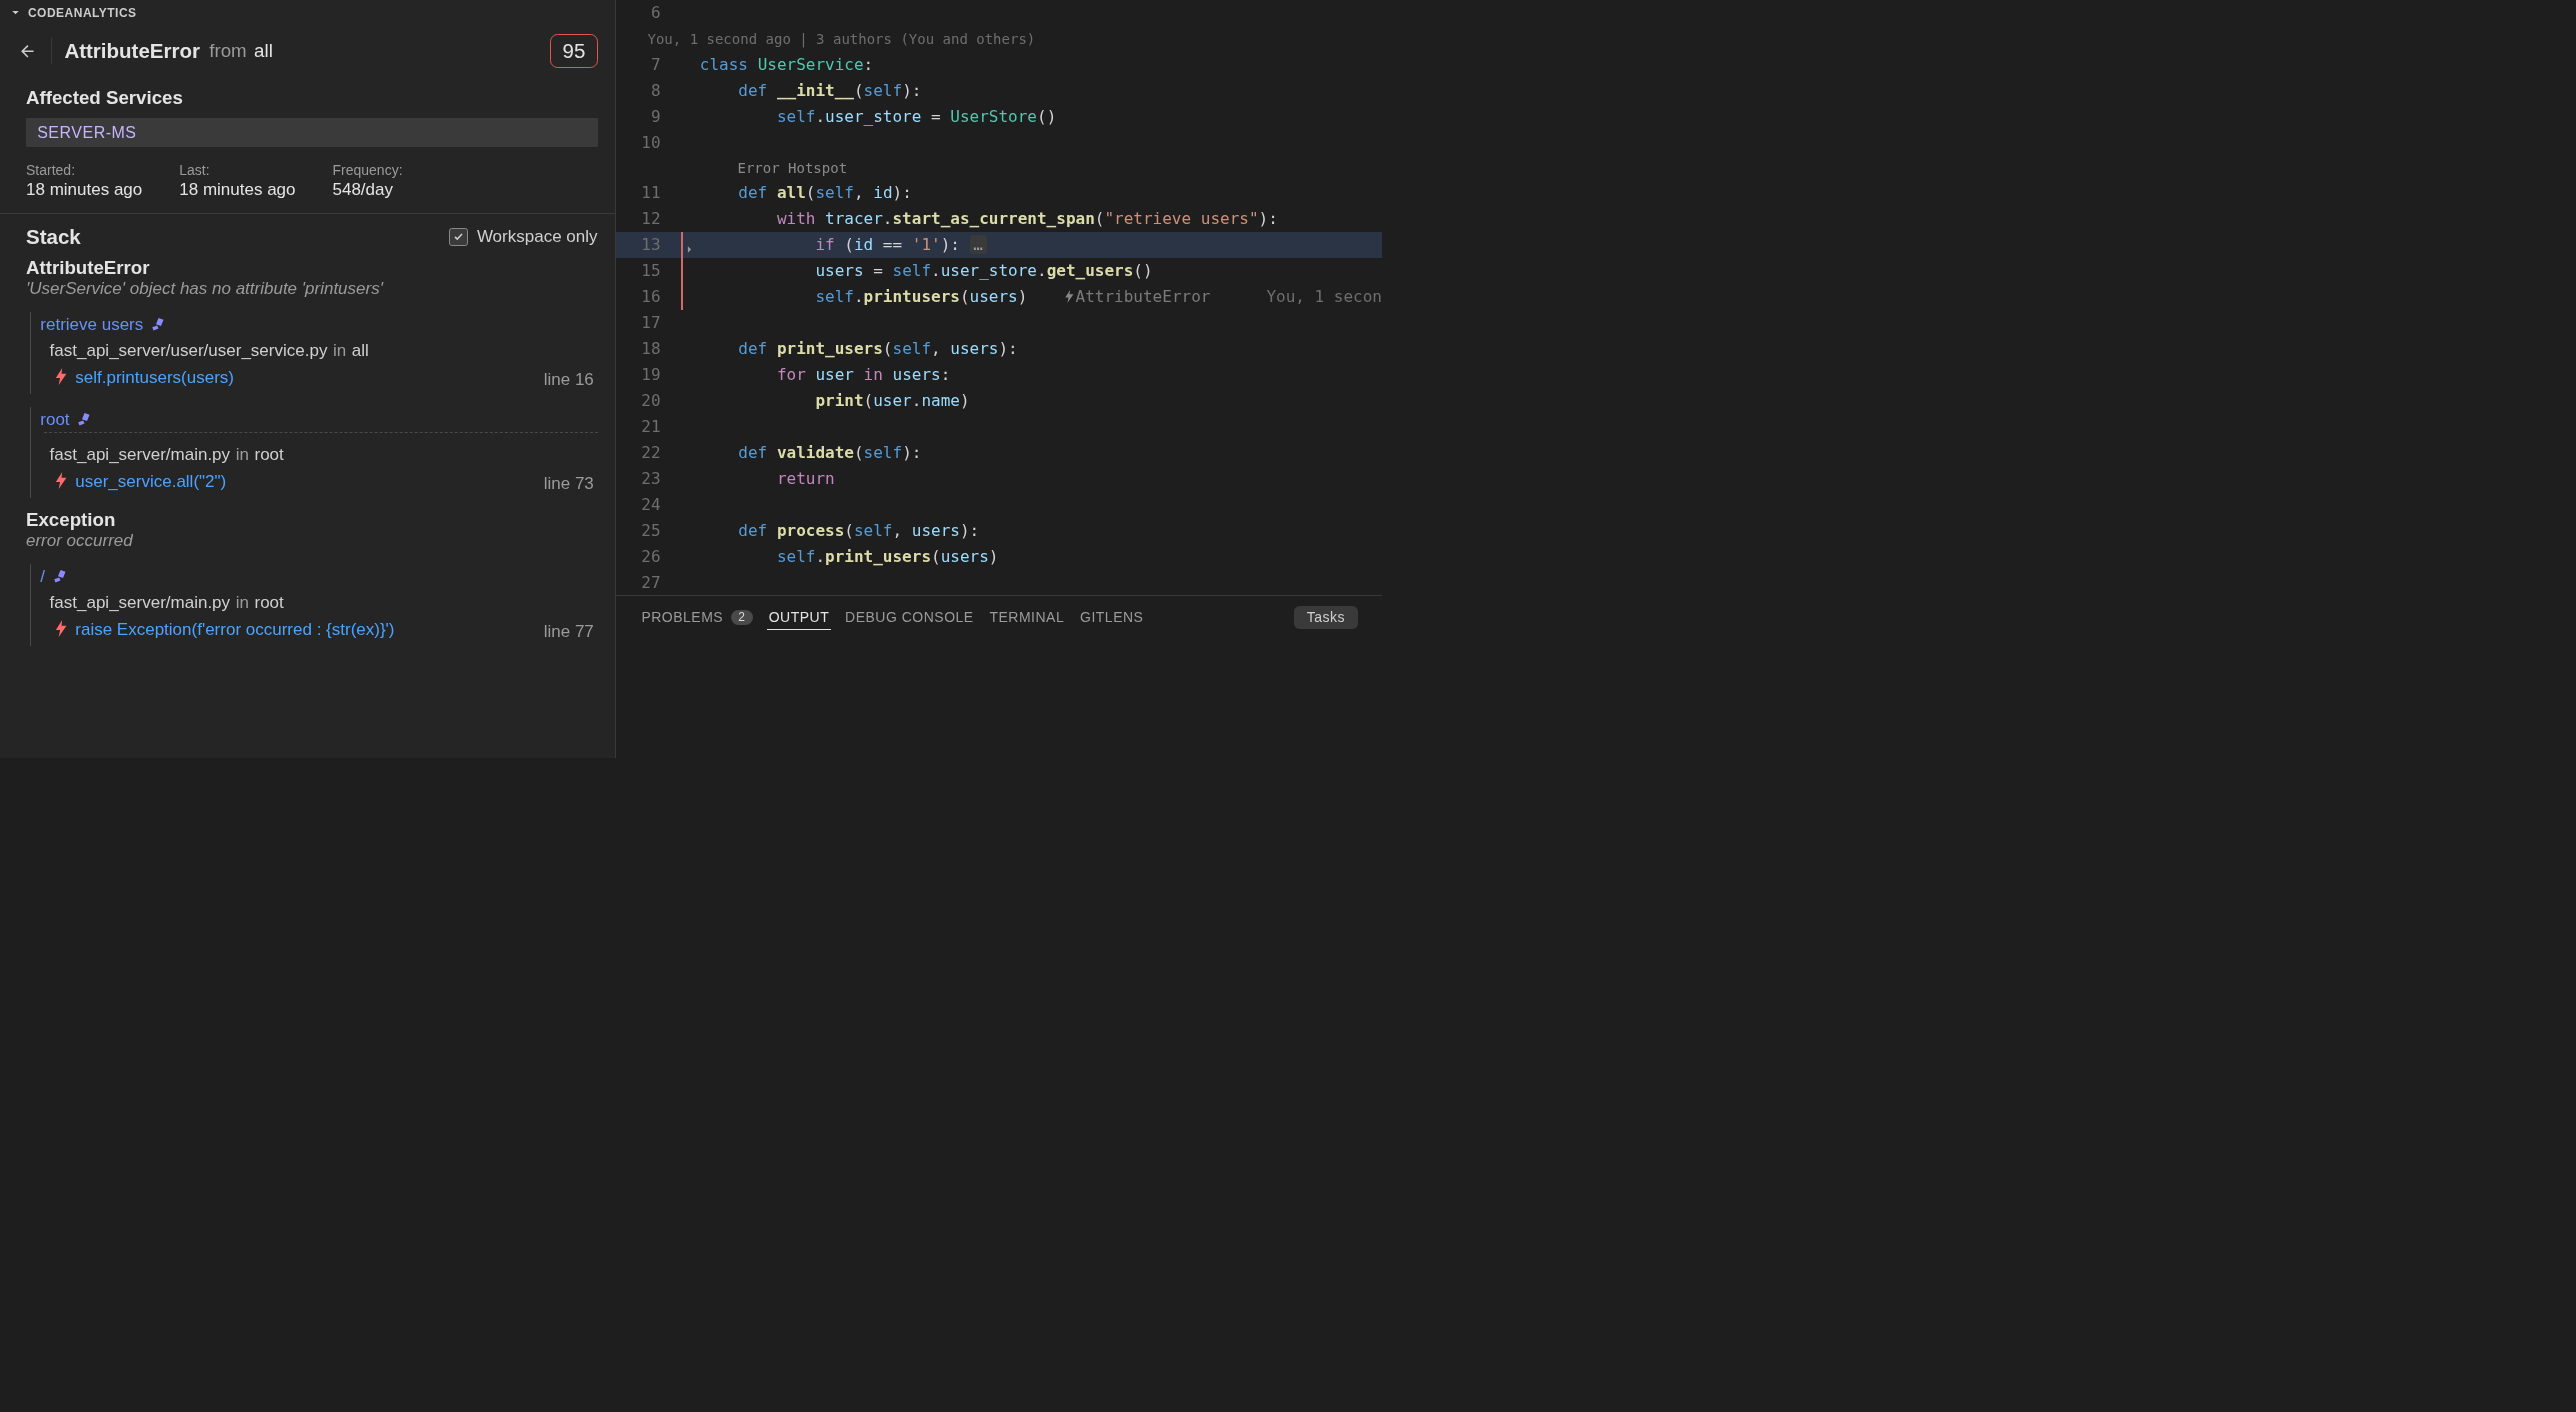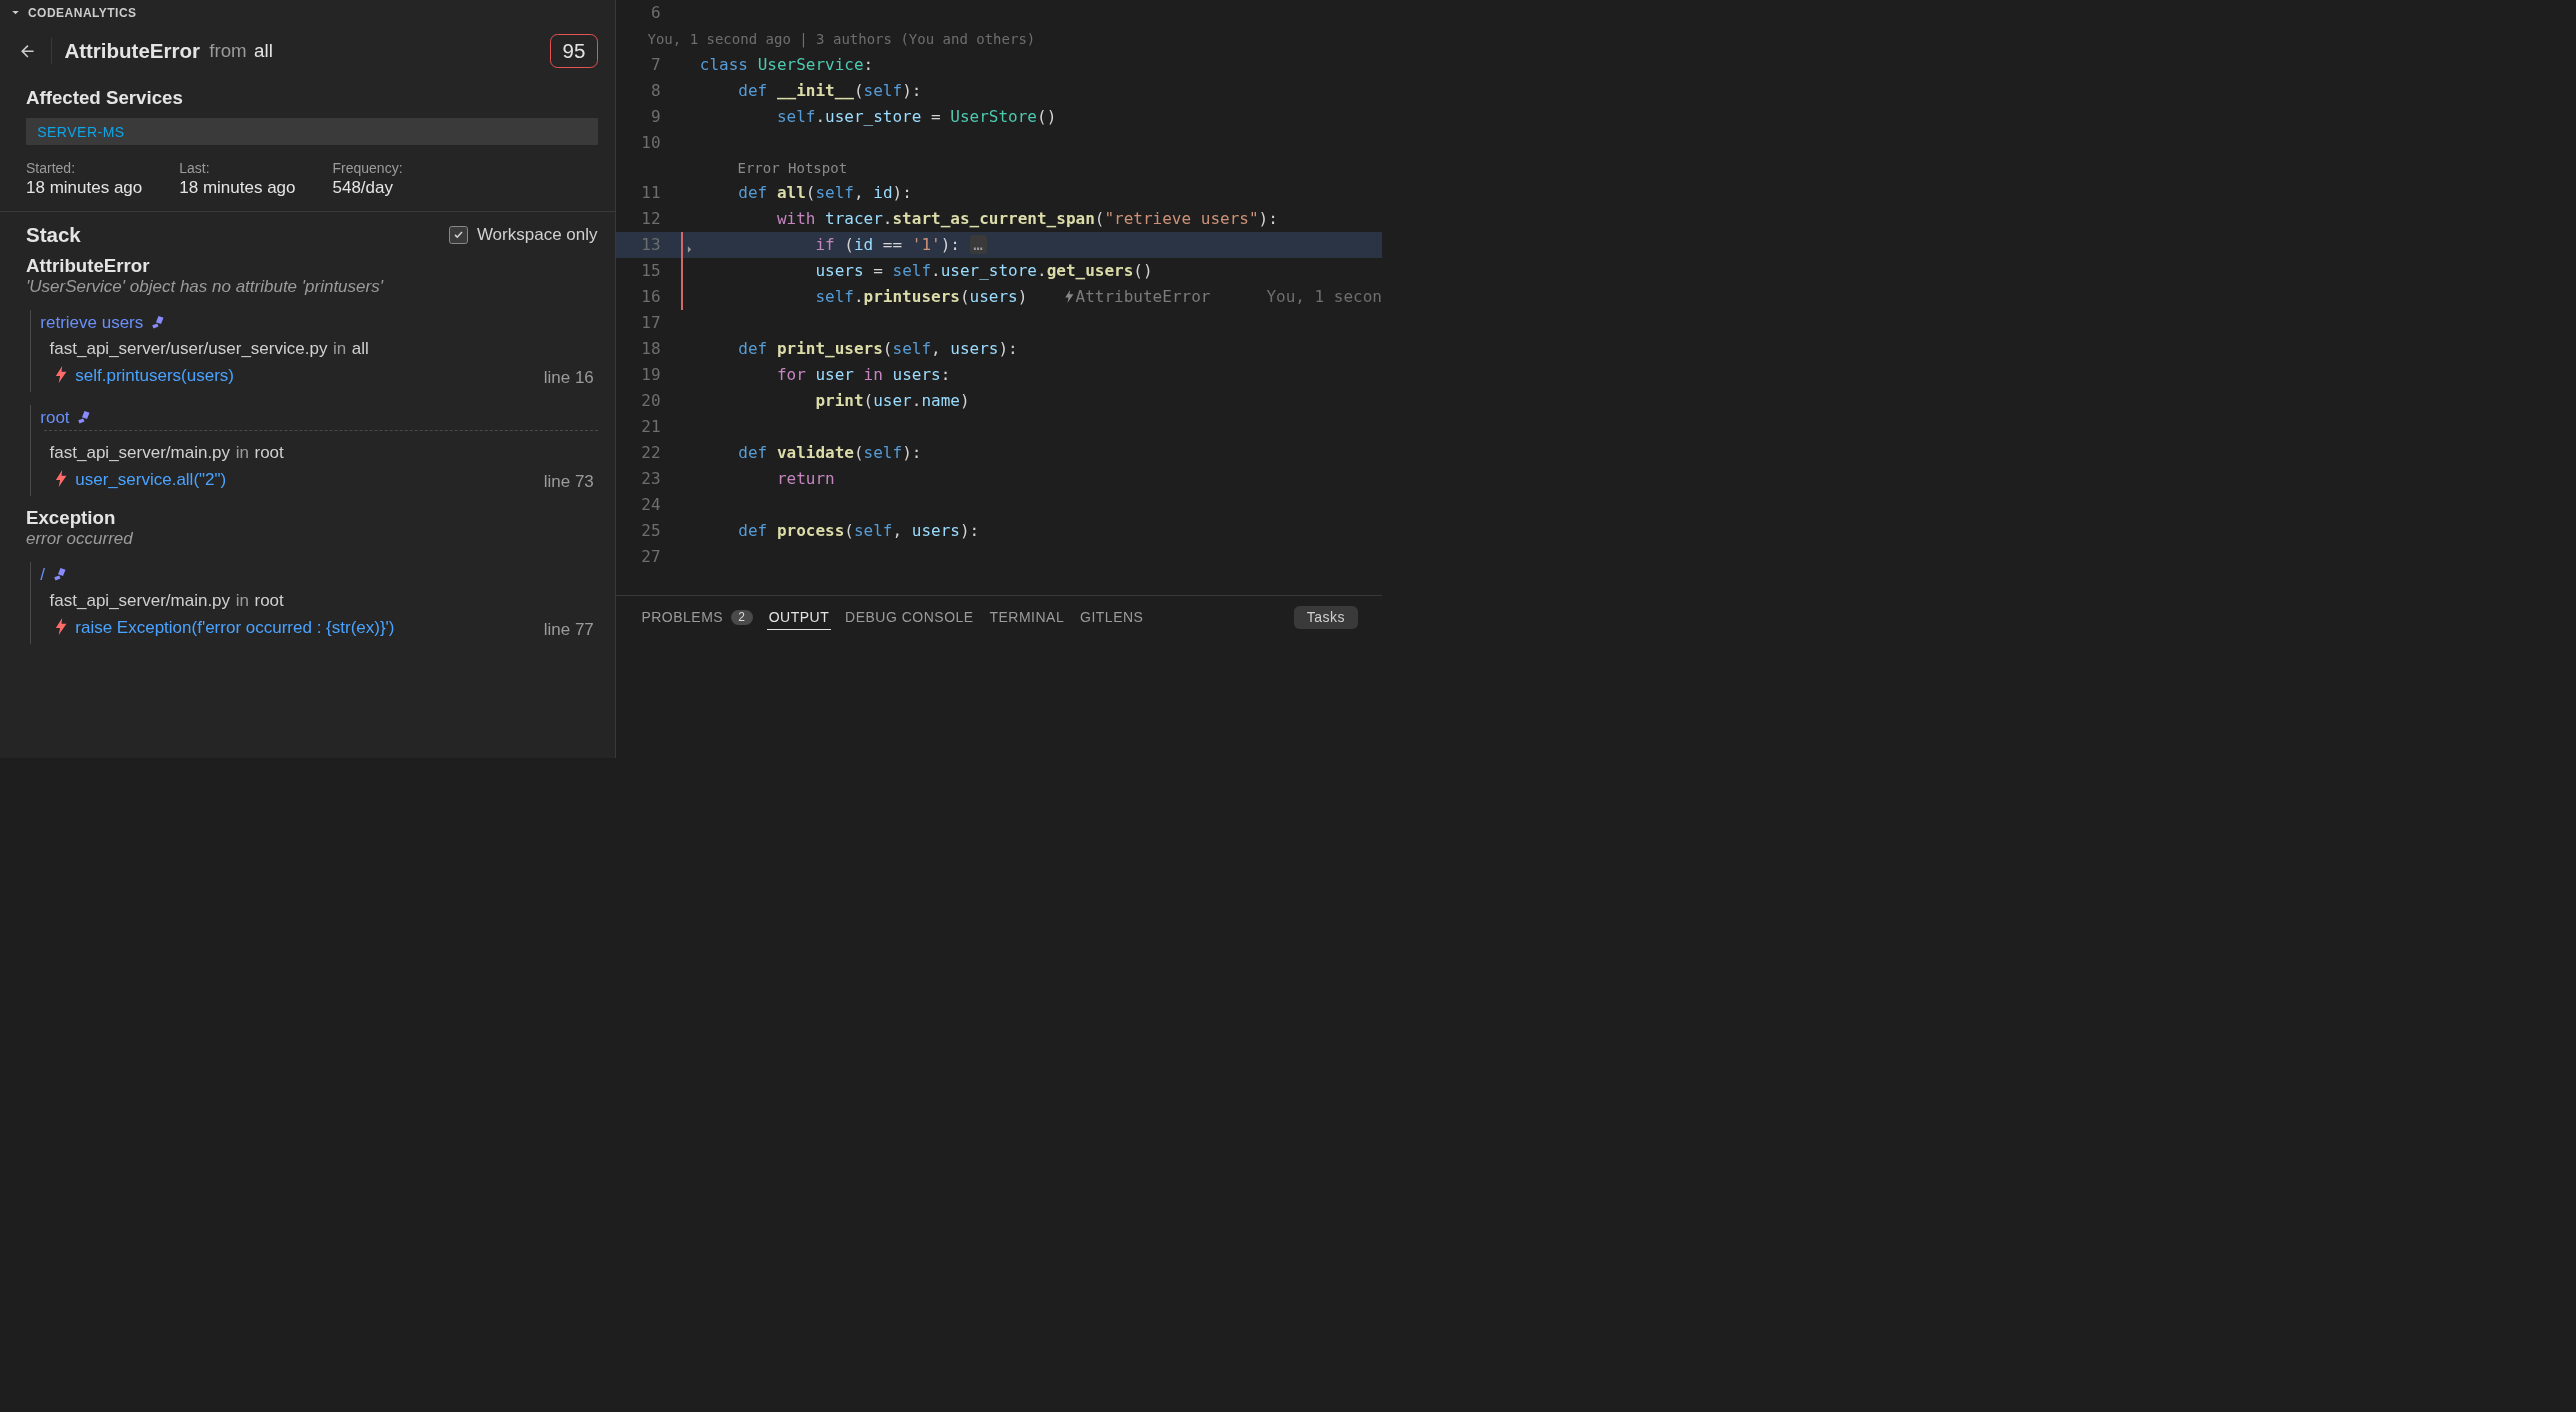--- a/index.html
+++ b/index.html
@@ -49,24 +49,24 @@
     padding: 3.7px 11.2px;
     font-size: 20.5px;
     font-weight: 500;
     color: #e4e4e4;
   }
   .section-h { font-size: 18.7px; font-weight: 600; color: #e4e4e4; padding: 7.5px 17px 7.5px 26px;}
   .service-chip {
     display: inline-block;
     margin: 1.9px 17px 11.2px 26px;
     background: #3a3a3a;
-    color: #0ea5e9;
+    color: #c4b5fd;
     border-radius: 1px;
     padding: 5.6px 11.2px;
-    font-size: 14px;
+    font-size: 16px;
     letter-spacing: 0.5px;
   }
   .meta-row {
     display: flex;
     gap: 37px;
     padding: 3.7px 17px 13px 26px;
     border-bottom: 0.9px solid #3a3a3a;
     margin-bottom: 3.7px;
   }
   .meta-col { display: flex; flex-direction: column; gap: 1.9px;}
@@ -362,20 +362,25 @@
         <span class="ln">24</span>
         <span class="gutter"></span>
         <span class="code"></span>
       </div>
     <div class="line">
         <span class="ln">25</span>
         <span class="gutter dash"></span>
         <span class="code">    <span class="kw2">def</span> <span class="fn">process</span><span class="pn">(</span><span class="sf">self</span><span class="pn">,</span> <span class="va">users</span><span class="pn">):</span></span>
       </div>
     <div class="line">
+        <span class="ln">26</span>
+        <span class="gutter dash"></span>
+        <span class="code">        <span class="sf">self</span><span class="pn">.</span><span class="fn">print_users</span><span class="pn">(</span><span class="va">users</span><span class="pn">)</span></span>
+      </div>
+    <div class="line">
         <span class="ln">27</span>
         <span class="gutter"></span>
         <span class="code"></span>
       </div>
   </div>
 
   <div class="bottom-panel">
     <div class="panel-tabs">
       <div class="ptab">
         <span>PROBLEMS</span>

